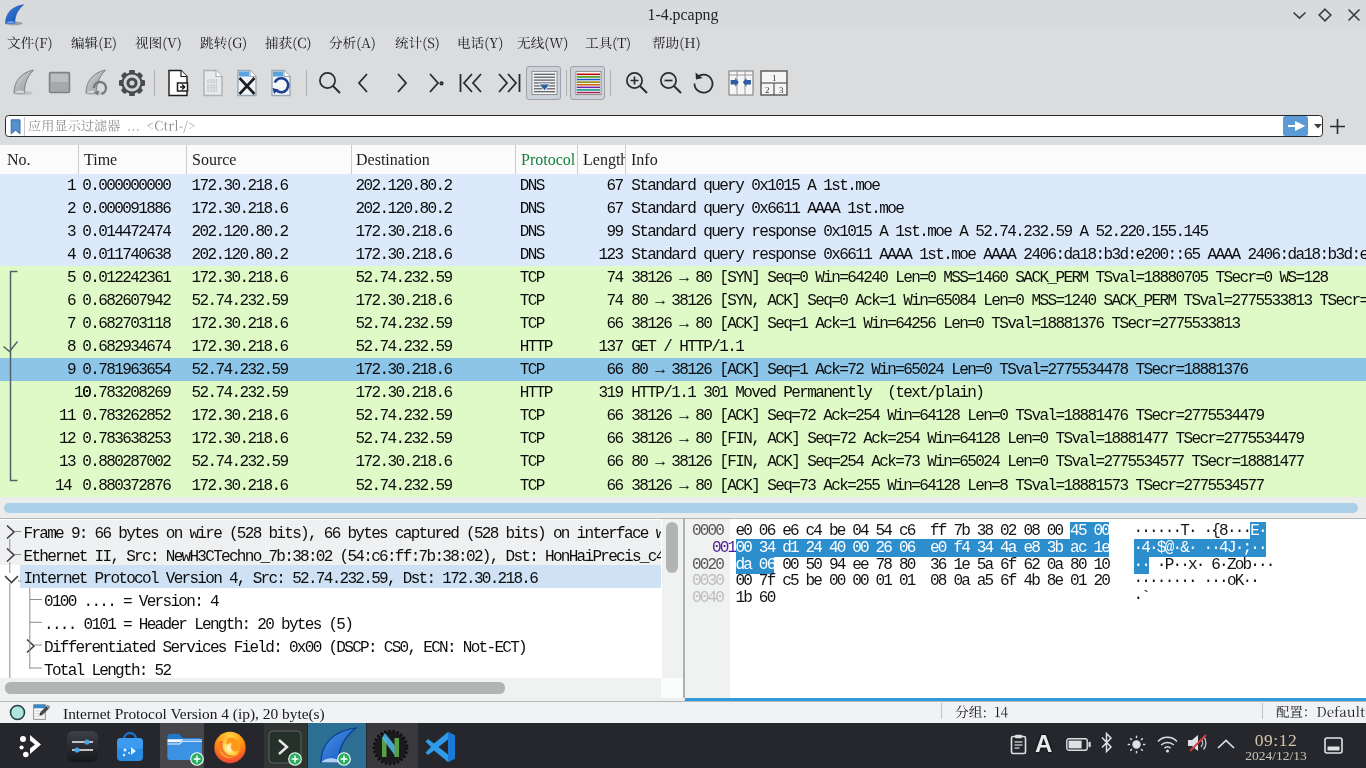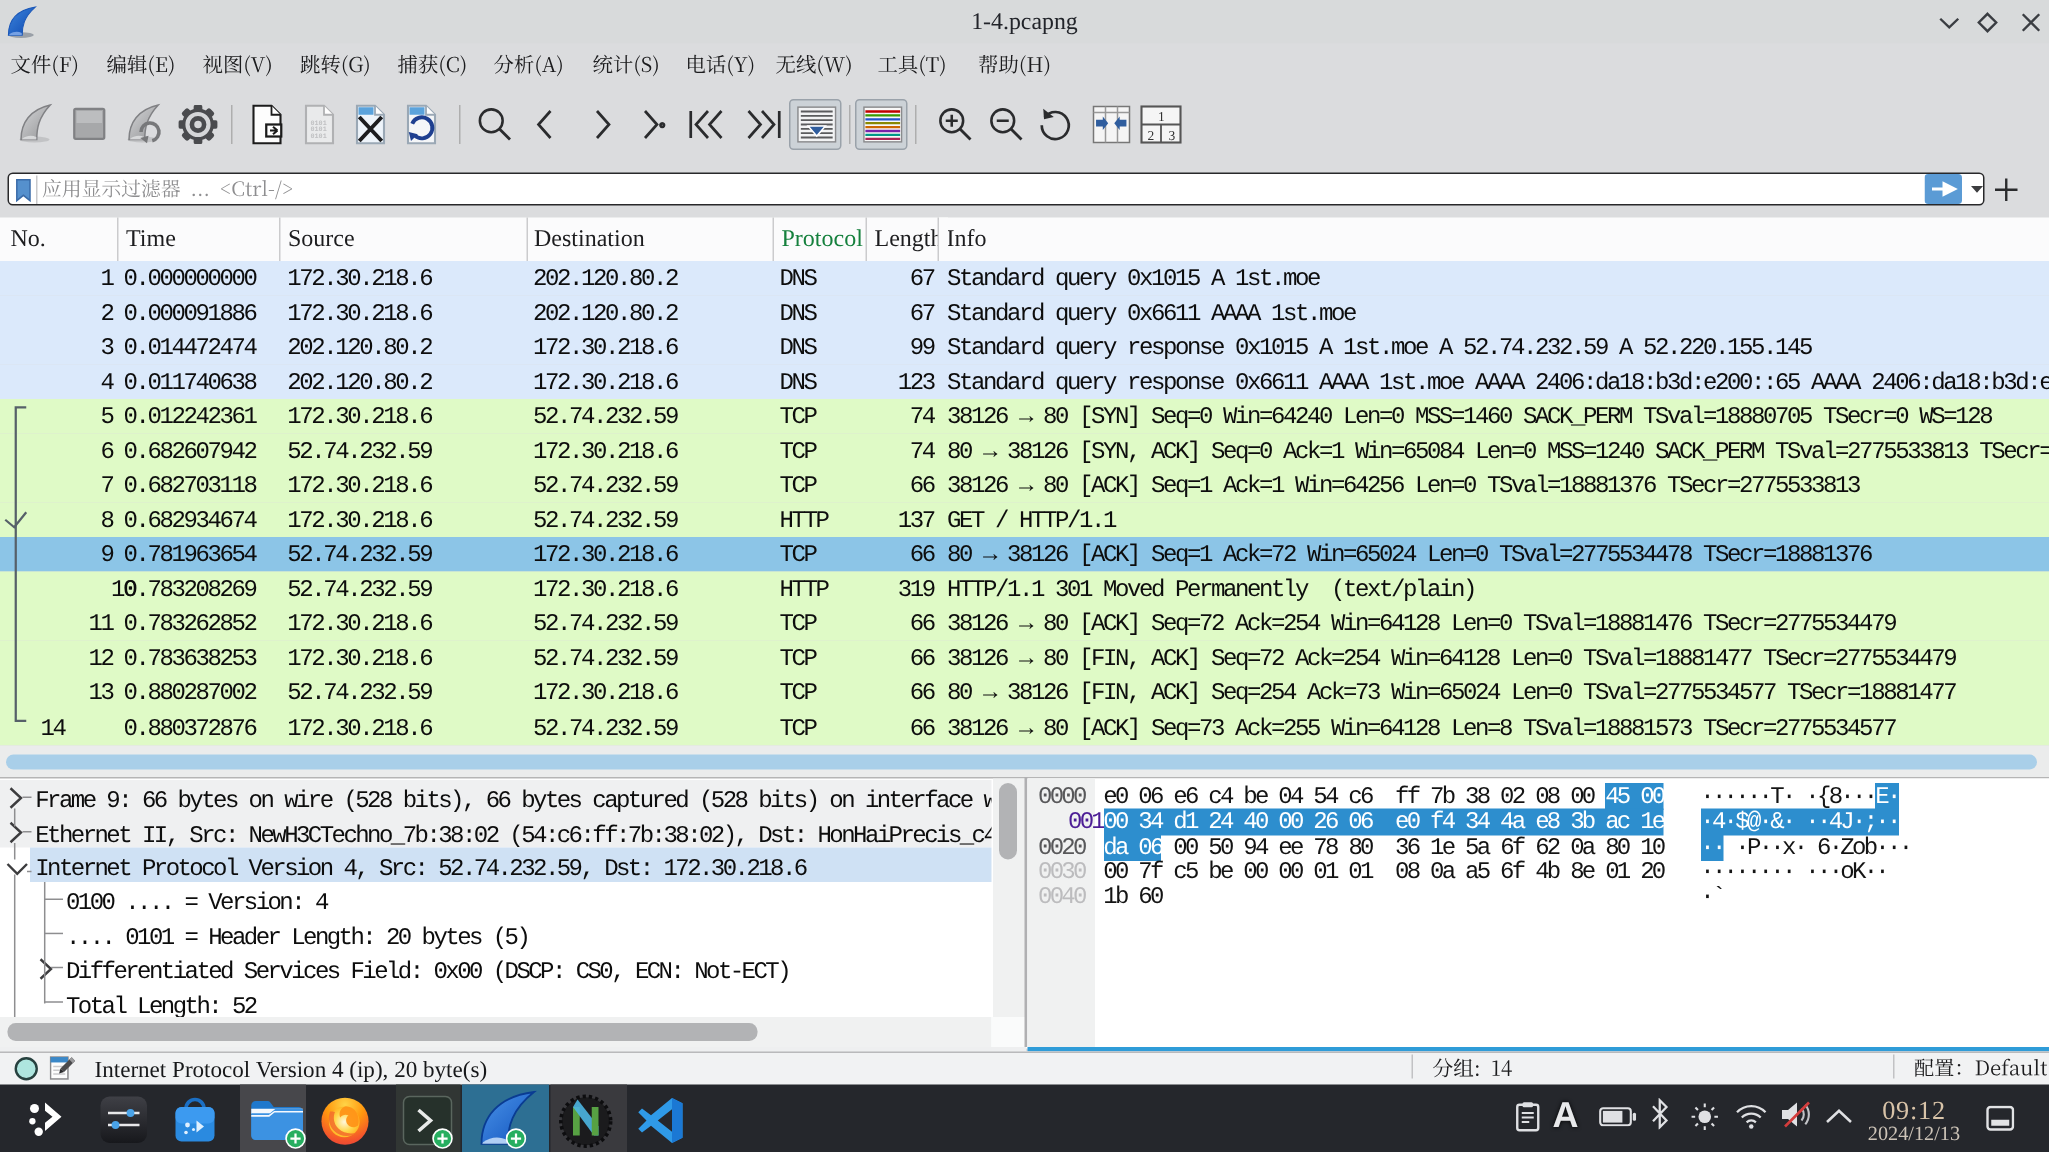--- a/index.html
+++ b/index.html
@@ -374,21 +374,21 @@
 <div class="row" style="top:450px;height:24px;background:#dffac6">
     <span class="cell" style="left:27px;width:48px;text-align:right">13</span>
     <span class="cell" style="left:82.3px">0.880287002</span>
     <span class="cell" style="left:191.5px">52.74.232.59</span>
     <span class="cell" style="left:355.4px">172.30.218.6</span>
     <span class="cell" style="left:519.7px">TCP</span>
     <span class="cell" style="left:574.5px;width:48px;text-align:right">66</span>
     <span class="cell" style="left:631.3px">80 → 38126 [FIN, ACK] Seq=254 Ack=73 Win=65024 Len=0 TSval=2775534577 TSecr=18881477</span>
   </div>
 <div class="row" style="top:474px;height:23px;background:#dffac6">
-    <span class="cell" style="left:27px;width:48px;text-align:left">14</span>
+    <span class="cell" style="left:39px;width:48px;text-align:center">14</span>
     <span class="cell" style="left:82.3px">0.880372876</span>
     <span class="cell" style="left:191.5px">172.30.218.6</span>
     <span class="cell" style="left:355.4px">52.74.232.59</span>
     <span class="cell" style="left:519.7px">TCP</span>
     <span class="cell" style="left:574.5px;width:48px;text-align:right">66</span>
     <span class="cell" style="left:631.3px">38126 → 80 [ACK] Seq=73 Ack=255 Win=64128 Len=8 TSval=18881573 TSecr=2775534577</span>
   </div>
 <svg class="abs" style="left:0;top:265px" width="24" height="222" viewBox="0 0 24 222">
 <g fill="none" stroke="#566069" stroke-width="1.5">
 <path d="M17.5,6.5 L10.5,6.5 L10.5,215.5 L17.5,215.5"></path>

